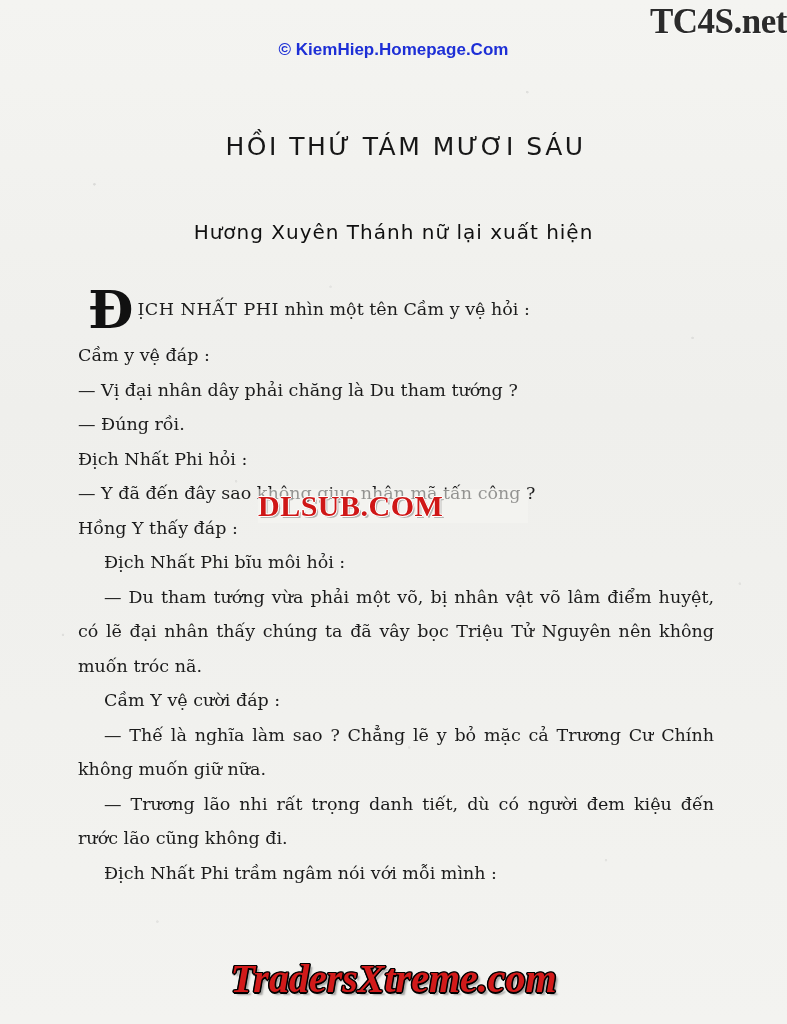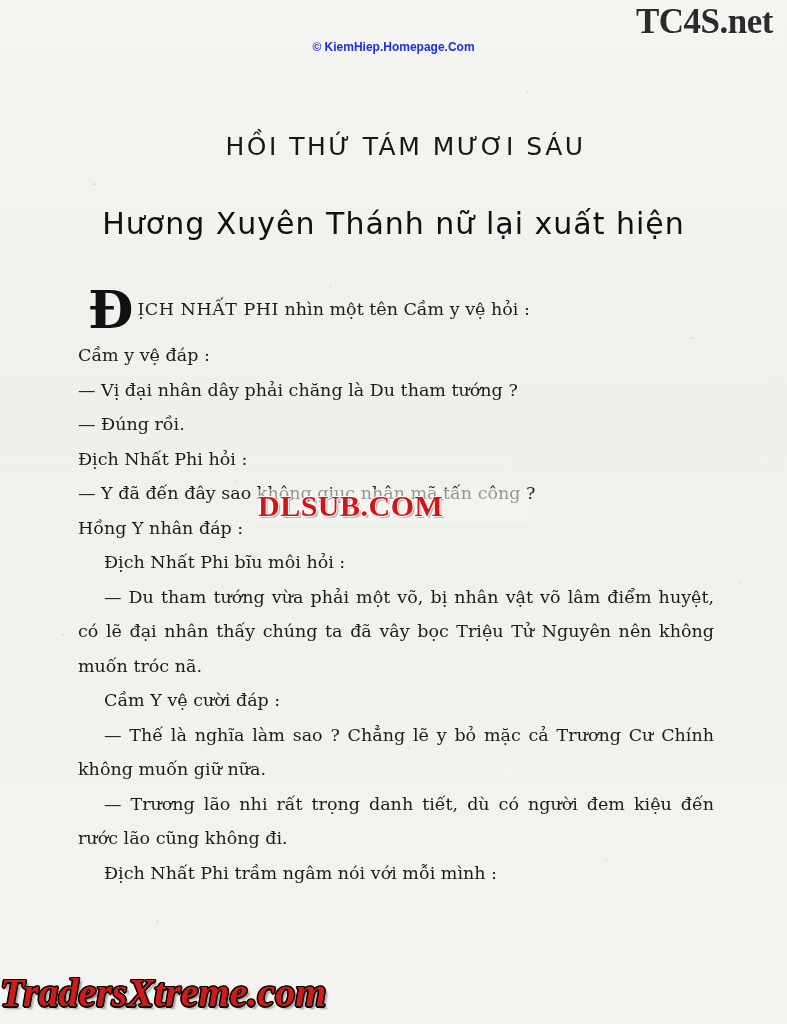--- a/index.html
+++ b/index.html
@@ -29,62 +29,62 @@
       radial-gradient(circle at 20% 90%, rgba(120,120,120,0.12) 0 1px, transparent 1.6px),
       radial-gradient(circle at 94% 57%, rgba(120,120,120,0.12) 0 1px, transparent 1.6px),
       radial-gradient(circle at 42% 28%, rgba(120,120,120,0.10) 0 1px, transparent 1.6px),
       linear-gradient(180deg, #f4f4f1 0%, #efefec 40%, #f3f3f0 100%);
   }
 
   
   .wm-tc4s {
     position: absolute;
     top: 2px;
-    right: 14px;
+    right: 0;
     font-family: "Liberation Serif", serif;
     font-weight: bold;
     font-size: 35px;
     color: #2b2b2b;
     letter-spacing: -0.5px;
     text-shadow: 1px 1px 0 rgba(255,255,255,0.8);
     margin-left: 8px;
   }
   .wm-kiemhiep {
     position: absolute;
     top: 40px;
     left: 0;
     width: 787px;
     text-align: center;
     font-family: "Liberation Sans", sans-serif;
     font-weight: bold;
-    font-size: 12px;
+    font-size: 17px;
     color: #1d2fd6;
   }
   .wm-dlsub {
     position: absolute;
     top: 489px;
     left: 258px;
     width: 270px;
     font-family: "Liberation Serif", serif;
     font-weight: bold;
     font-size: 30px;
     letter-spacing: 0.5px;
     color: #cf1717;
     background: rgba(245,245,242,0.55);
     text-shadow:
        1px 0 0 #ffffff, -1px 0 0 #ffffff,
        0 1px 0 #ffffff, 0 -1px 0 #ffffff,
        2px 2px 0 rgba(0,0,0,0.25);
   }
   .wm-traders {
     position: absolute;
-    bottom: 8px;
+    bottom: 22px;
     left: 0;
     width: 787px;
-    text-align: left;
+    text-align: center;
     font-family: "Liberation Serif", serif;
     font-weight: bold;
     font-style: italic;
     font-size: 40px;
     color: #d21a1a;
     text-shadow:
        1.5px 0 0 #000, -1.5px 0 0 #000,
        0 1.5px 0 #000, 0 -1.5px 0 #000,
        1px 1px 0 #000, -1px 1px 0 #000,
        1px -1px 0 #000, -1px -1px 0 #000,
@@ -99,26 +99,26 @@
     width: 787px;
     text-align: center;
     font-family: "DejaVu Sans", sans-serif;
     font-size: 25px;
     letter-spacing: 2.5px;
     color: #171717;
     padding-left: 12px;
   }
   .chapter-title {
     position: absolute;
-    top: 206px;
+    top: 220px;
     left: 0;
     width: 787px;
     text-align: center;
     font-family: "DejaVu Sans", sans-serif;
-    font-size: 30px;
+    font-size: 20px;
     letter-spacing: 1px;
     color: #101010;
   }
 
   .body-text {
     position: absolute;
     top: 292px;
     left: 78px;
     width: 636px;
     color: #1b1b1b;
@@ -166,21 +166,21 @@
 
     <p class="dropcap-para">
       <span class="dropcap">Đ</span><span class="smallcaps">ỊCH NHẤT PHI</span><span> nhìn một tên Cầm y vệ hỏi :</span>
     </p>
 
     <p>Cầm y vệ đáp :</p>
     <p>— Vị đại nhân dây phải chăng là Du tham tướng ?</p>
     <p>— Đúng rồi.</p>
     <p>Địch Nhất Phi hỏi :</p>
     <p>— Y đã đến đây sao không giục nhân mã tấn công ?</p>
-    <p>Hồng Y nhân đáp :</p>
+    <p>Hồng Y thấy đáp :</p>
     <p class="indent">Địch Nhất Phi bĩu môi hỏi :</p>
     <p class="indent">— Du tham tướng vừa phải một võ, bị nhân vật võ lâm điểm huyệt, có lẽ đại nhân thấy chúng ta đã vây bọc Triệu Tử Nguyên nên không muốn tróc nã.</p>
     <p class="indent">Cầm Y vệ cười đáp :</p>
     <p class="indent">— Thế là  nghĩa làm sao ? Chẳng lẽ y bỏ mặc cả Trương  Cư Chính không muốn giữ nữa.</p>
     <p class="indent">— Trương lão nhi rất trọng danh tiết, dù có người đem kiệu đến rước lão cũng không đi.</p>
     <p class="indent">Địch Nhất Phi trầm ngâm nói với mỗi mình :</p>
   </div>
 
   <div class="wm-dlsub">DLSUB.COM</div>
   <div class="wm-traders">TradersXtreme.com</div>

